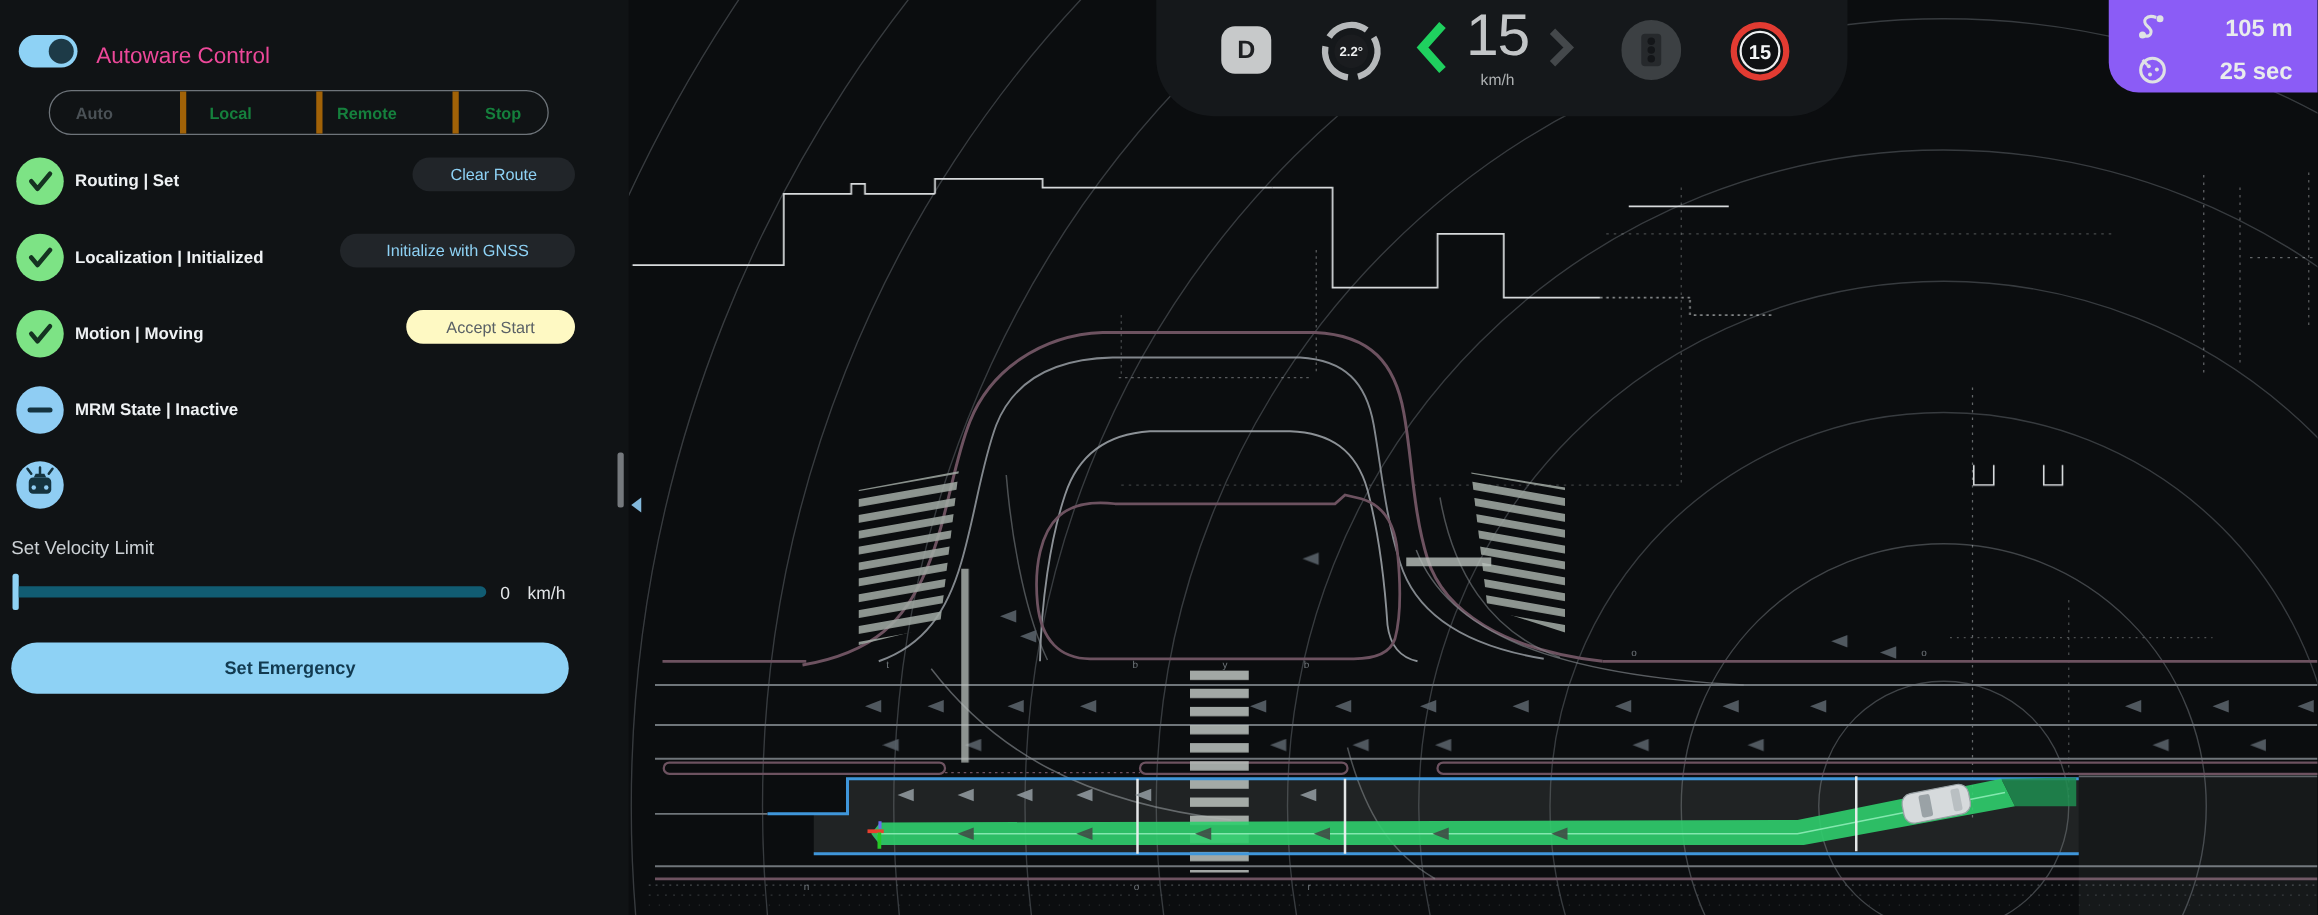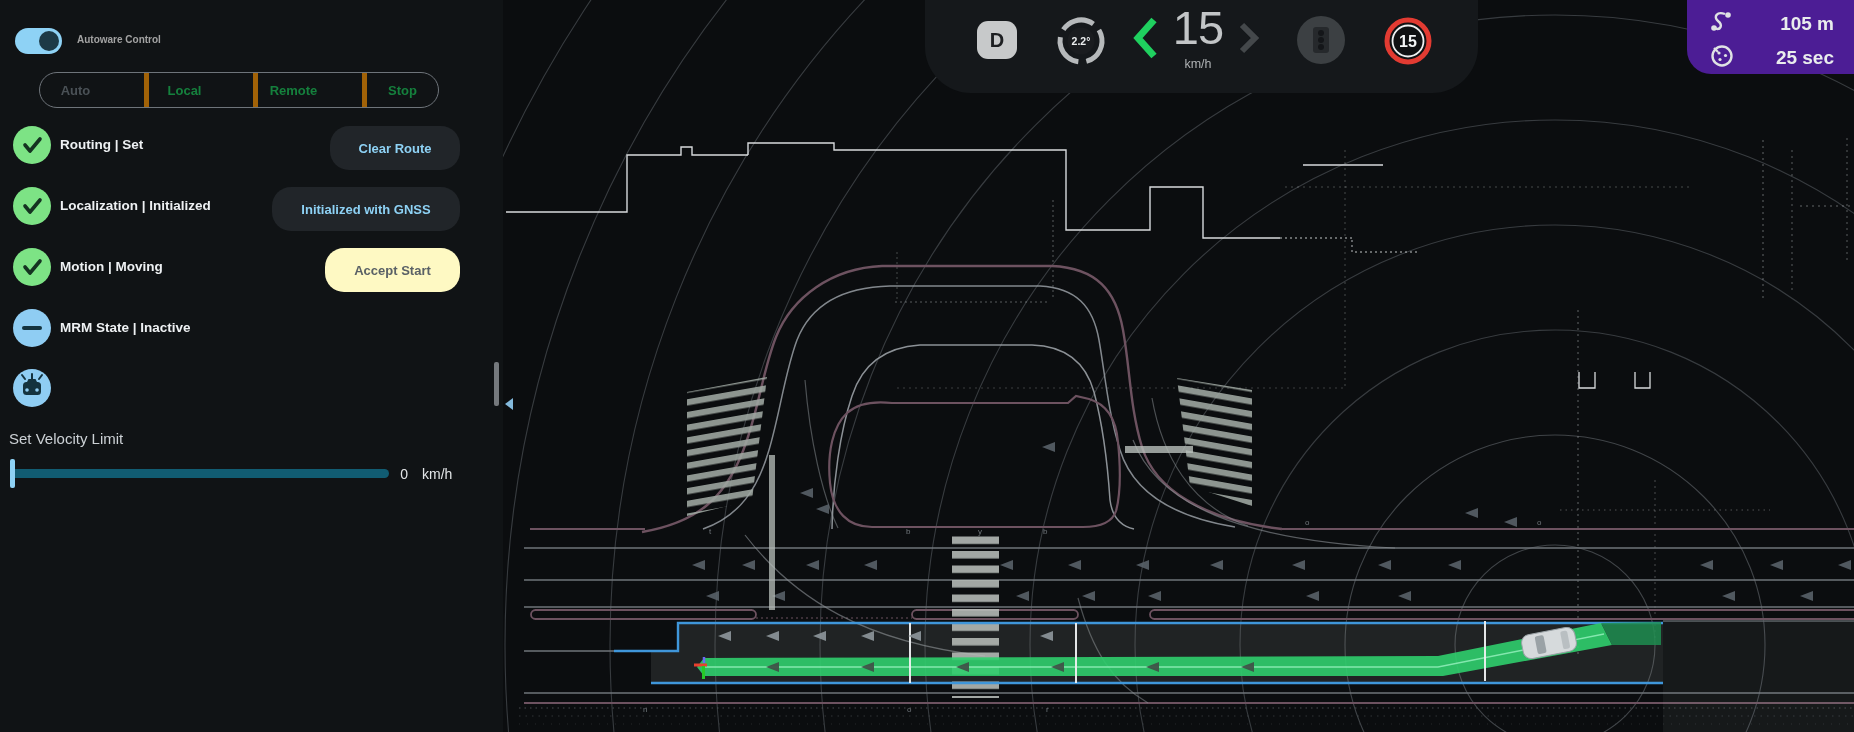--- a/index.html
+++ b/index.html
@@ -2,50 +2,50 @@
 <html style="--accent: #8ed2f5; --toggle-knob: #1d3a47; --success-green: #7de385; --info-blue: #8fcdf3; --disabled-text: #5a6166; --emergency-text: #123a50; --slider-track: #115c72; --signal-green: #1fd05f; --speed-limit-red: #e23b32; --route-green: #2fce6d; --lane-blue: #3f96da; --road-edge-maroon: #6d5260;"><head>
 <meta charset="utf-8">
 <style>
   html,body{margin:0;padding:0;background:#0b0d0f;width:1854px;height:732px;overflow:hidden;
     font-family:"Liberation Sans",sans-serif;-webkit-font-smoothing:antialiased;}
   .abs{position:absolute;}
   
   #sidebar{position:absolute;left:0;top:0;width:503px;height:732px;background:#101315;}
   .toggle{position:absolute;left:15px;top:28px;width:47px;height:26px;border-radius:13px;background:var(--accent);}
   .toggle .knob{position:absolute;right:3px;top:3px;width:20px;height:20px;border-radius:50%;background:var(--toggle-knob);}
-  .toggle-label{position:absolute;left:77px;top:34px;font-size:10px;font-weight:bold;color:#a3a3a3;}
+  .toggle-label{position:absolute;left:77px;top:34px;font-size:18px;font-weight:normal;color:#ec4899;}
   .modes{position:absolute;left:39px;top:72px;width:398px;height:34px;border:1px solid #6e747a;border-radius:18px;display:flex;overflow:hidden;gap:33px;}
   .modes .opt{flex:1;display:flex;align-items:center;justify-content:center;font-size:13px;font-weight:bold;color:#15803d;border-left:5px solid #a16207;cursor:pointer;}
   .modes .opt:first-child{border-left:none;color:#4a5156;}
   .srow-icon{position:absolute;left:13px;width:38px;height:38px;border-radius:50%;}
   .srow-icon.green{background:var(--success-green);}
   .srow-icon.blue{background:var(--info-blue);}
   .srow-label{position:absolute;left:60px;height:38px;line-height:38px;font-size:13.5px;font-weight:bold;color:#eef1f3;white-space:nowrap;}
-  .pill-btn{position:absolute;height:44px;border-radius:19px;background:#212529;color:var(--accent);
-    font-size:13px;font-weight:bold;display:flex;align-items:center;justify-content:center;cursor:pointer;}
+  .pill-btn{position:absolute;height:27px;border-radius:19px;background:#212529;color:var(--accent);
+    font-size:13px;font-weight:normal;display:flex;align-items:center;justify-content:center;cursor:pointer;}
   .pill-btn.disabled{color:var(--disabled-text);background:#fef9c3;}
   .vel-label{position:absolute;left:9px;top:430px;font-size:15px;color:#ccd1d5;}
   .slider-handle{position:absolute;left:10px;top:459px;width:5px;height:29px;border-radius:2px;background:var(--accent);cursor:pointer;}
   .slider-track{position:absolute;left:15px;top:469px;width:374px;height:9px;border-radius:0 5px 5px 0;background:var(--slider-track);}
   .vel-value{position:absolute;left:392px;top:466px;width:16px;font-size:14px;color:#e2e5e7;text-align:right;}
   .vel-unit{position:absolute;left:422px;top:466px;font-size:14px;color:#e2e5e7;}
   .emergency{position:absolute;left:9px;top:514px;width:446px;height:41px;border-radius:21px;background:var(--accent);
     color:var(--emergency-text);font-size:14.5px;font-weight:bold;display:flex;align-items:center;justify-content:center;cursor:pointer;}
   #scroll-thumb{position:absolute;left:494px;top:362px;width:5px;height:44px;border-radius:2px;background:#75797d;cursor:pointer;}
   #collapse{position:absolute;left:505px;top:398px;width:0;height:0;border-top:6px solid transparent;border-bottom:6px solid transparent;border-right:8px solid #83b9dc;cursor:pointer;}
   
   #map{position:absolute;left:503px;top:0;width:1351px;height:732px;background:#0b0d0f;}
   
   #statusbar{position:absolute;left:925px;top:0;width:553px;height:93px;background:#15181b;border-radius:0 0 46px 46px;}
   .gear-badge{position:absolute;left:52px;top:21px;width:40px;height:38px;border-radius:11px;background:#c7c9ca;
     color:#1d1f22;font-size:20px;font-weight:bold;display:flex;align-items:center;justify-content:center;}
   .speed-big{position:absolute;left:238px;top:0px;width:70px;text-align:center;font-size:47px;font-weight:400;color:#c2c5c7;letter-spacing:-1px;}
   .speed-unit{position:absolute;left:238px;top:57px;width:70px;text-align:center;font-size:12.5px;color:#aeb1b3;}
   
-  #routeinfo{position:absolute;left:1687px;top:0;width:167px;height:74px;background:#4c1d95;border-radius:0 0 0 24px;}
+  #routeinfo{position:absolute;left:1687px;top:0;width:167px;height:74px;background:#8b5cf6;border-radius:0 0 0 24px;}
   .ri-val{position:absolute;right:20px;font-size:19px;font-weight:600;color:#e9eced;}
 </style>
 </head>
 <body>
 
 <div id="map">
 <svg width="1351" height="732" viewBox="503 0 1351 732" xmlns="http://www.w3.org/2000/svg">
   <defs>
     <filter id="noiseF" x="0%" y="0%" width="100%" height="100%">
       <feTurbulence type="fractalNoise" baseFrequency="0.85" numOctaves="2" seed="11" stitchTiles="stitch"></feTurbulence>
@@ -306,21 +306,21 @@
   <svg class="srow-icon green" style="top:126px" viewBox="-19 -19 38 38">
     <path d="M-7,0 l5,6 l10,-12" fill="none" stroke="#153321" stroke-width="3.6" stroke-linecap="round" stroke-linejoin="round"></path>
     </svg>
   <div class="srow-label" style="top:126px">Routing | Set</div>
   <div class="pill-btn" style="left:330px;top:126px;width:130px">Clear Route</div>
 
   <svg class="srow-icon green" style="top:187px" viewBox="-19 -19 38 38">
     <path d="M-7,0 l5,6 l10,-12" fill="none" stroke="#153321" stroke-width="3.6" stroke-linecap="round" stroke-linejoin="round"></path>
     </svg>
   <div class="srow-label" style="top:187px">Localization | Initialized</div>
-  <div class="pill-btn" style="left:272px;top:187px;width:188px">Initialized with GNSS</div>
+  <div class="pill-btn" style="left:272px;top:187px;width:188px">Initialize with GNSS</div>
 
   <svg class="srow-icon green" style="top:248px" viewBox="-19 -19 38 38">
     <path d="M-7,0 l5,6 l10,-12" fill="none" stroke="#153321" stroke-width="3.6" stroke-linecap="round" stroke-linejoin="round"></path>
     </svg>
   <div class="srow-label" style="top:248px">Motion | Moving</div>
   <div class="pill-btn disabled" style="left:325px;top:248px;width:135px">Accept Start</div>
 
   <svg class="srow-icon blue" style="top:309px" viewBox="-19 -19 38 38">
     <path d="M-8,0 H8" fill="none" stroke="#14333f" stroke-width="4" stroke-linecap="round"></path>
     </svg>
@@ -333,16 +333,17 @@
       <circle cx="5" cy="2" r="1.8" fill="#8fcdf3"></circle>
     <path d="M-5,-6 l1.5,-3 h7 l1.5,3" fill="#14333f"></path>
     </svg>
 
   <div class="vel-label">Set Velocity Limit</div>
   <div class="slider-handle"></div>
   <div class="slider-track"></div>
   <div class="vel-value">0</div>
   <div class="vel-unit">km/h</div>
 
+  <div class="emergency">Set Emergency</div>
 </div>
 
 <div id="scroll-thumb"></div>
 <div id="collapse"></div>
 
 </body></html>

